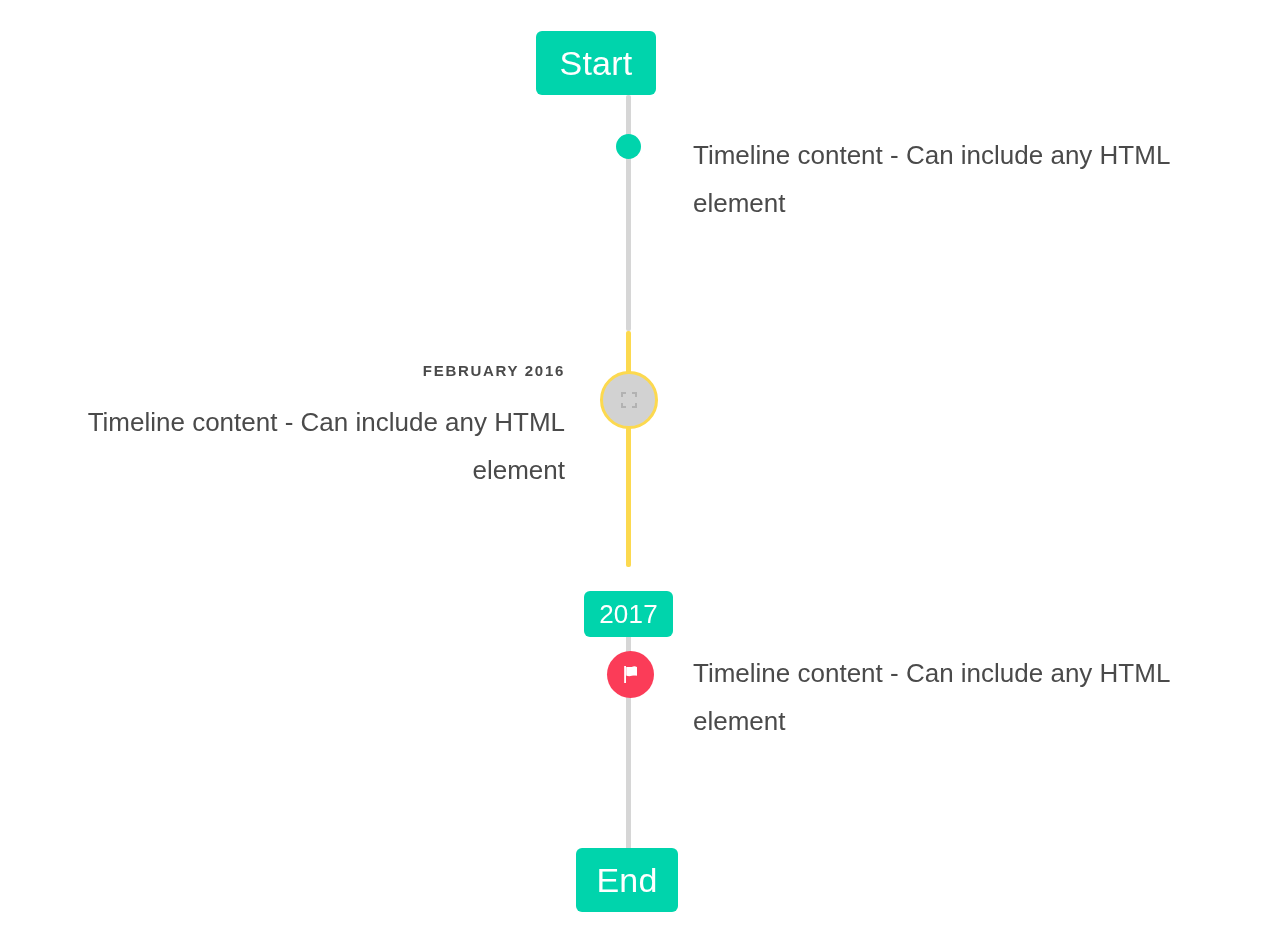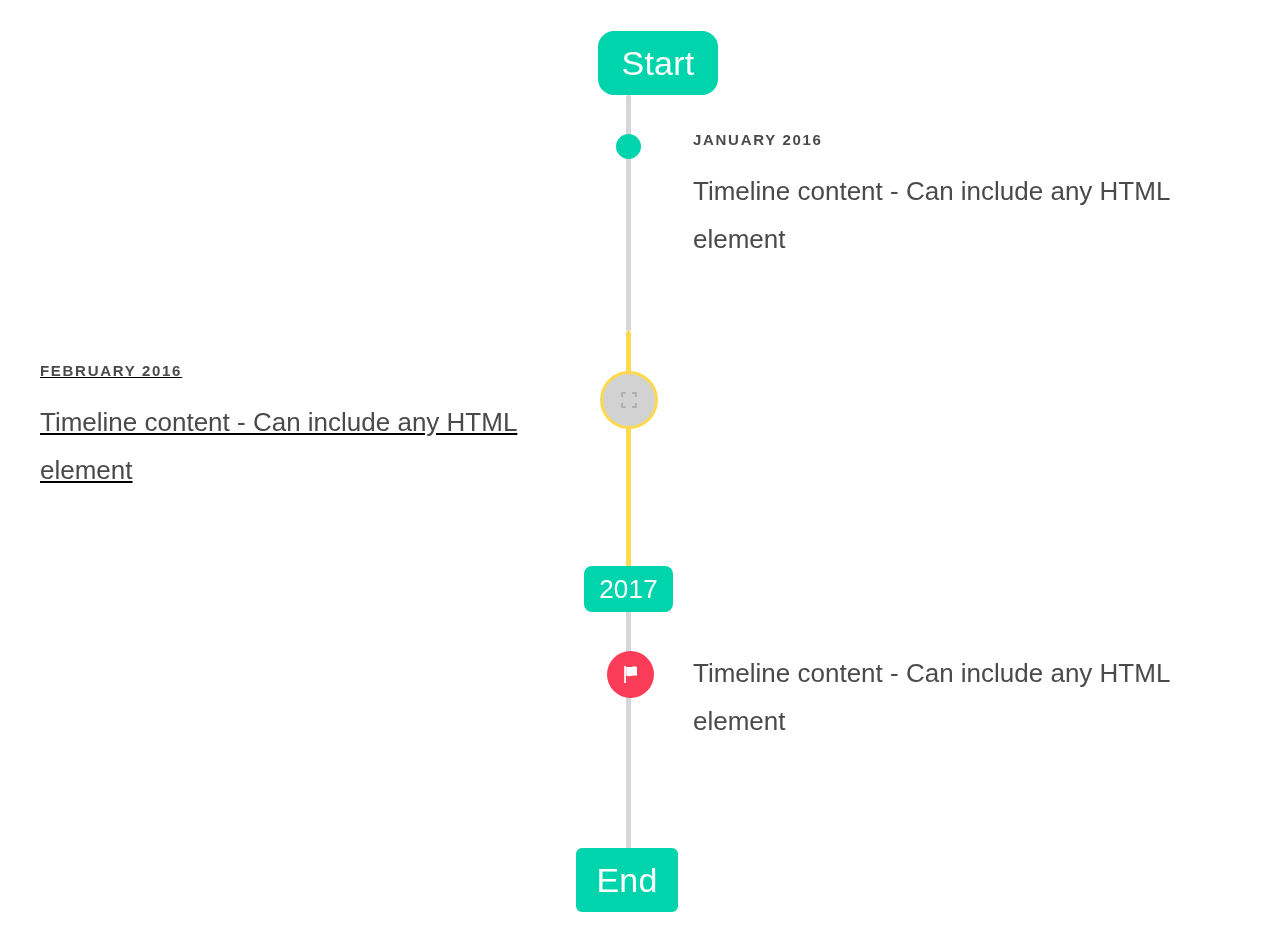--- a/index.html
+++ b/index.html
@@ -43,30 +43,28 @@
     background: #00d4ac;
     color: #ffffff;
     border-radius: 6px;
     font-weight: 400;
     letter-spacing: 0.2px;
     box-sizing: border-box;
     z-index: 3;
     user-select: none;
   }
   .badge-start {
-    left: 598px; top: 31px;
+    left: 536px; top: 31px;
     width: 120px; height: 64px;
     font-size: 34px;
-    border-radius: 16px;
   }
   .badge-mid {
-    left: 584px; top: 566px;
+    left: 584px; top: 591px;
     width: 89px; height: 46px;
     font-size: 26px;
-    border-radius: 8px;
   }
   .badge-end {
     left: 576px; top: 848px;
     width: 102px; height: 64px;
     font-size: 34px;
   }
 
   
   .marker {
     position: absolute;
@@ -106,21 +104,21 @@
     box-sizing: border-box;
   }
   .entry-right {
     left: 693px;
     width: 530px;
     text-align: left;
   }
   .entry-left {
     left: 40px;
     width: 525px;
-    text-decoration: underline;
+    text-align: right;
   }
   .entry-jan   { top: 131px; }
   .entry-feb   { top: 362px; }
   .entry-mar   { top: 649px; }
 
   .entry-date {
     font-size: 15px;
     font-weight: 700;
     letter-spacing: 1.7px;
     color: #4a4a4a;
@@ -144,21 +142,20 @@
   <div class="spine spine-yellow spine-seg-2"></div>
   <div class="spine spine-gray spine-seg-3"></div>
 
   <div class="badge badge-start">
     <span>Start</span>
   </div>
 
   <div class="marker marker-dot"></div>
 
   <div class="entry entry-right entry-jan">
-    <div class="entry-date">JANUARY 2016</div>
     <div class="entry-body">Timeline content - Can include any HTML element</div>
   </div>
 
   <div class="marker marker-image">
     <svg class="broken-img-glyph" viewBox="0 0 20 18">
       <path d="M2 1 h5 v2 h-3 v3 h-2 z" fill="#6b6b6b"></path>
       <path d="M13 1 h5 v5 h-2 v-3 h-3 z" fill="#6b6b6b"></path>
       <path d="M2 12 h2 v3 h3 v2 h-5 z" fill="#6b6b6b"></path>
       <path d="M16 12 h2 v5 h-5 v-2 h3 z" fill="#6b6b6b"></path>
     </svg>

